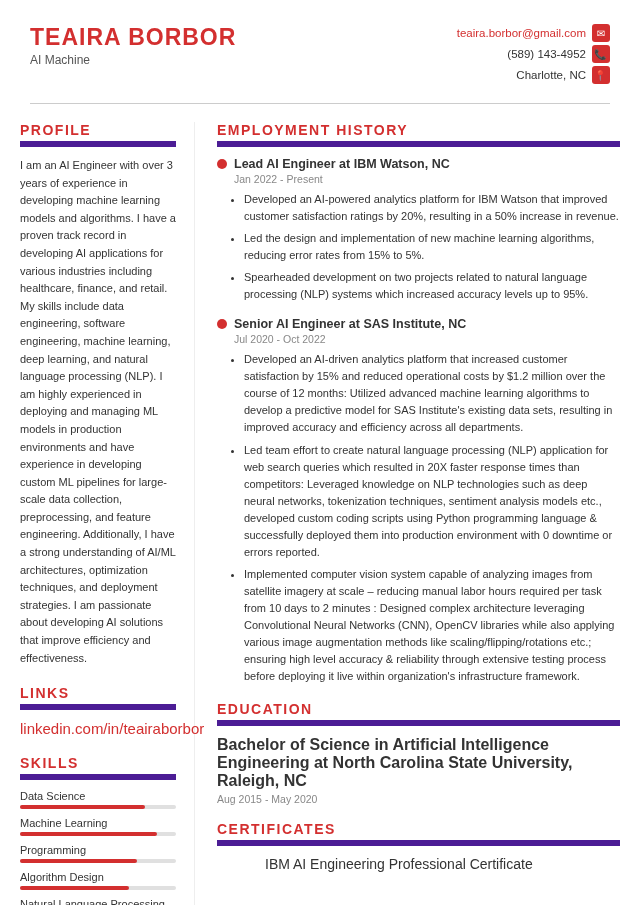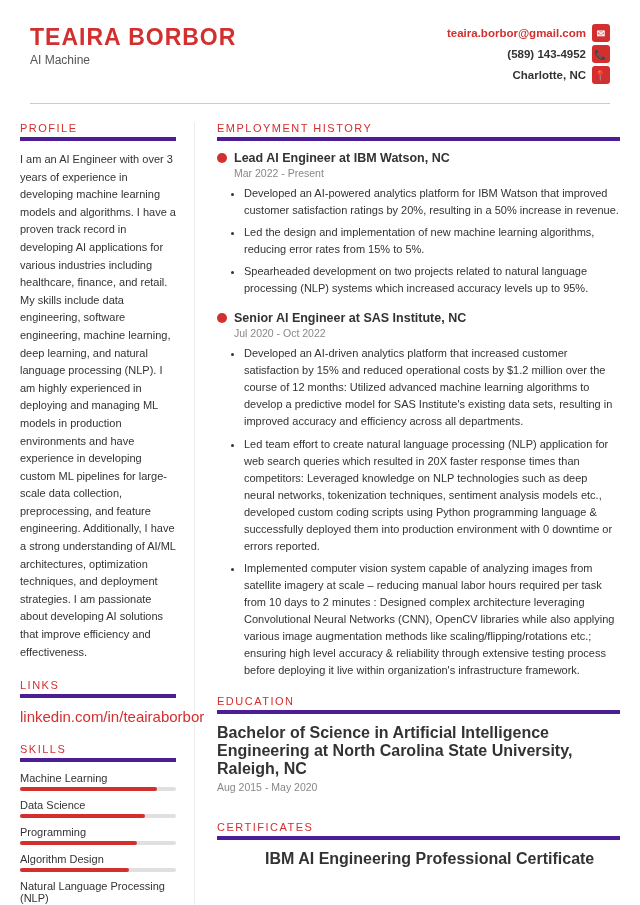--- a/index.html
+++ b/index.html
@@ -26,21 +26,20 @@
     }
     .header-left .title {
       font-size: 12px;
       color: #555;
       margin-top: 2px;
     }
     .header-right {
       text-align: right;
       font-size: 11.5px;
       color: #333;
-      font-weight: bold;
     }
     .header-right .contact-row {
       display: flex;
       align-items: center;
       justify-content: flex-end;
       margin-bottom: 3px;
       gap: 6px;
     }
     .contact-icon {
       width: 18px;
@@ -70,26 +69,26 @@
       width: 195px;
       min-width: 195px;
       padding: 0 18px 0 20px;
       border-right: 1px solid #eee;
     }
     .right-col {
       flex: 1;
       padding: 0 20px 0 22px;
     }
     .section-title {
-      font-size: 11px;
-      font-weight: 400;
+      font-size: 14px;
+      font-weight: 700;
       color: #d32f2f;
       letter-spacing: 1.5px;
       text-transform: uppercase;
-      border-bottom: 4px solid #4c1d95;
+      border-bottom: 6px solid #4c1d95;
       padding-bottom: 3px;
       margin-bottom: 10px;
     }
     .profile-text {
       font-size: 11px;
       line-height: 1.6;
       color: #333;
       margin-bottom: 18px;
     }
     .links-section {
@@ -150,41 +149,41 @@
     .job-bullets {
       margin-left: 17px;
       padding-left: 10px;
     }
     .job-bullets li {
       font-size: 11px;
       line-height: 1.55;
       color: #333;
       margin-bottom: 5px;
     }
-    .education-section { margin-bottom: 28px; }
+    .education-section { margin-bottom: 16px; }
     .edu-degree {
       font-size: 16px;
       font-weight: 700;
       color: #333;
       margin-bottom: 3px;
     }
     .edu-dates {
       font-size: 10.5px;
       color: #888;
       margin-bottom: 5px;
     }
     .edu-courses {
       font-size: 11px;
       line-height: 1.55;
       color: #333;
     }
     .certs-section {}
     .cert-title {
-      font-size: 16px;
-      font-weight: 700;
+      font-size: 14px;
+      font-weight: 400;
       color: #333;
       padding-left: 48px;
     }
   </style>
 </head>
 <body>
 
 <div class="header">
   <div class="header-left">
     <div class="name">TEAIRA BORBOR</div>
@@ -217,29 +216,29 @@
 
     <div class="links-section">
       <div class="section-title">LINKS</div>
       <a class="linkedin-link">linkedin.com/in/teairaborbor</a>
     </div>
 
     <div class="skills-section">
       <div class="section-title">SKILLS</div>
       <div id="skills-container">
           <div class="skill-item">
+      <div class="skill-name">Data Science</div>
+      <div class="skill-bar-bg">
+        <div class="skill-bar-fill" style="width:80%"></div>
+      </div>
+    </div>
+          <div class="skill-item">
       <div class="skill-name">Machine Learning</div>
       <div class="skill-bar-bg">
         <div class="skill-bar-fill" style="width:88%"></div>
-      </div>
-    </div>
-          <div class="skill-item">
-      <div class="skill-name">Data Science</div>
-      <div class="skill-bar-bg">
-        <div class="skill-bar-fill" style="width:80%"></div>
       </div>
     </div>
           <div class="skill-item">
       <div class="skill-name">Programming</div>
       <div class="skill-bar-bg">
         <div class="skill-bar-fill" style="width:75%"></div>
       </div>
     </div>
           <div class="skill-item">
       <div class="skill-name">Algorithm Design</div>
@@ -260,21 +259,21 @@
   <div class="right-col">
 
     <div class="employment-section">
       <div class="section-title">EMPLOYMENT HISTORY</div>
       <div id="jobs-container">
           <div class="job-entry">
       <div class="job-title-row">
         <div class="job-dot"></div>
         <div class="job-title">Lead AI Engineer at IBM Watson, NC</div>
       </div>
-      <div class="job-dates">Mar 2022 - Present</div>
+      <div class="job-dates">Jan 2022 - Present</div>
       <ul class="job-bullets">
               <li>Developed an AI-powered analytics platform for IBM Watson that improved customer satisfaction ratings by 20%, resulting in a 50% increase in revenue.</li>
               <li>Led the design and implementation of new machine learning algorithms, reducing error rates from 15% to 5%.</li>
               <li>Spearheaded development on two projects related to natural language processing (NLP) systems which increased accuracy levels up to 95%.</li>
             </ul>
     </div>
           <div class="job-entry">
       <div class="job-title-row">
         <div class="job-dot"></div>
         <div class="job-title">Senior AI Engineer at SAS Institute, NC</div>

